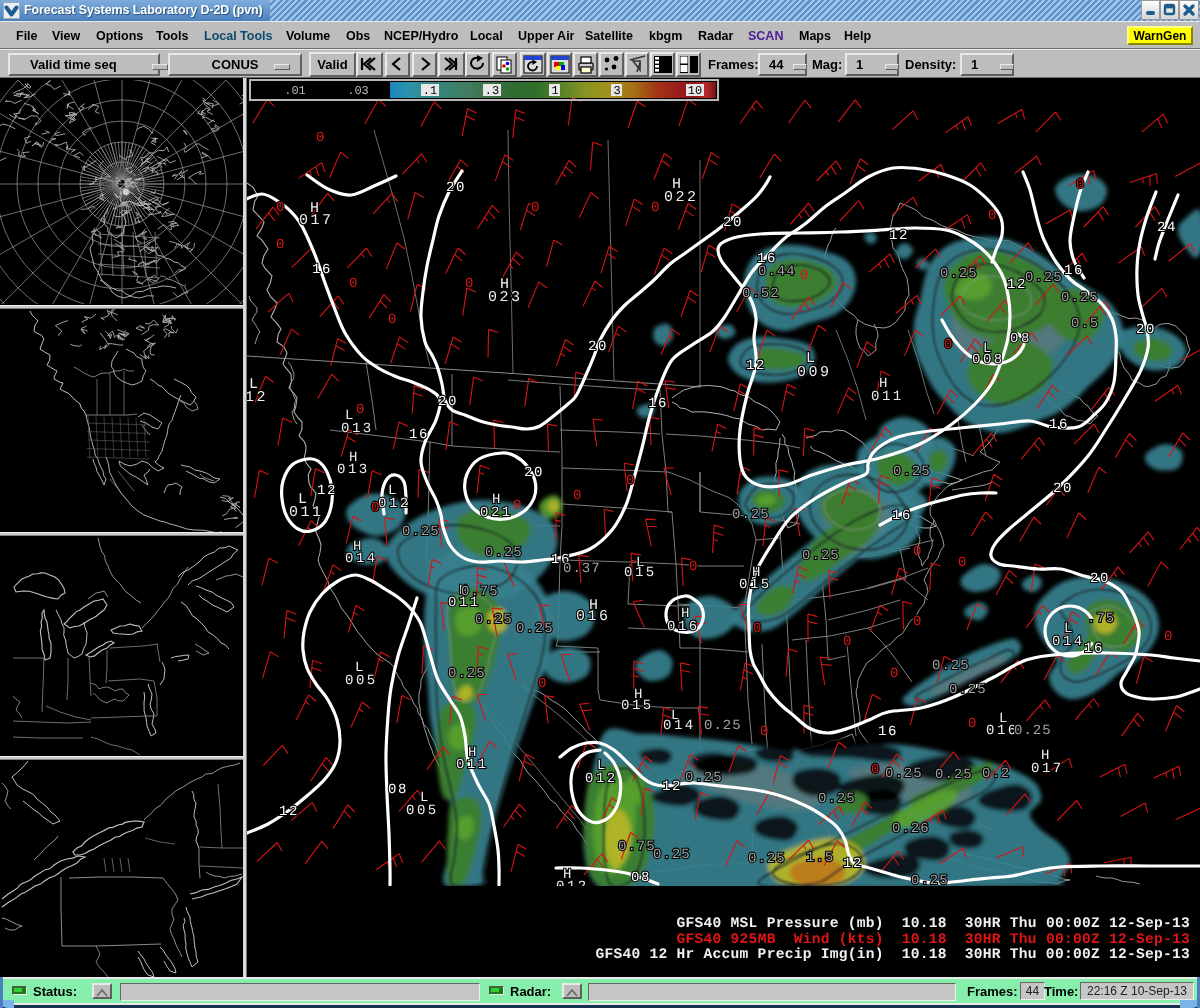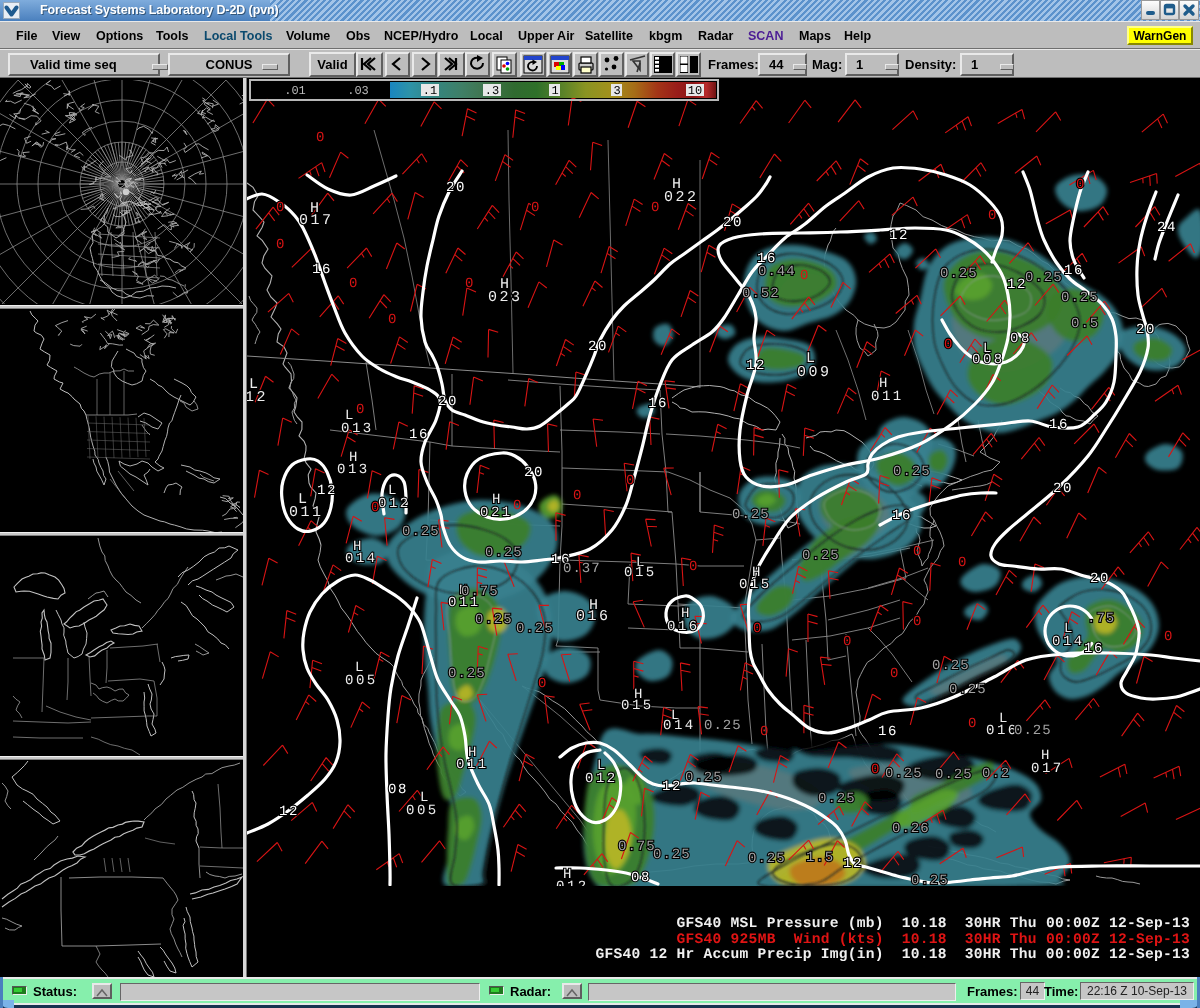--- a/index.html
+++ b/index.html
@@ -14,21 +14,21 @@
  border-top:2px solid #e9e9e9;box-sizing:border-box}
 .sep{position:absolute;left:0;width:243px;height:4px;background:#c9c9c9;border-top:1px solid #efefef;border-bottom:1px solid #808080;box-sizing:border-box}
 </style></head>
 <body>
 <div class="titlebar">
     <div class="titlesolid"></div>
 <div style="position:absolute;left:3px;top:2px;width:17px;height:17px;background:#e8eef5;border:1px solid #9ab;box-sizing:border-box">
 <svg width="15" height="15">
         <path d="M2.5,4.5 L7.5,11.5 L12.5,4.5" stroke="#1e5a8e" stroke-width="4" fill="none" stroke-linecap="round" stroke-linejoin="round"></path>
       </svg></div>
-<span style="position:absolute;left:40px;top:3px;font:bold 12.5px 'Liberation Sans',sans-serif;letter-spacing:-0.1px;color:#fff;text-shadow:1px 1px 0 #33567a">Forecast Systems Laboratory D-2D (pvn)</span>
+<span style="position:absolute;left:24px;top:3px;font:bold 12.5px 'Liberation Sans',sans-serif;letter-spacing:-0.1px;color:#fff;text-shadow:1px 1px 0 #33567a">Forecast Systems Laboratory D-2D (pvn)</span>
 <div style="position:absolute;left:1141px;top:0px;width:19px;height:20px;background:linear-gradient(#fdfdfd,#d5d5d5);border:1px solid #999;box-sizing:border-box"><svg width="17" height="18">
         <rect x="4" y="10" width="9" height="4" rx="2" fill="#1f5c8b"></rect>
       </svg></div>
 <div style="position:absolute;left:1160px;top:0px;width:19px;height:20px;background:linear-gradient(#fdfdfd,#d5d5d5);border:1px solid #999;box-sizing:border-box"><svg width="17" height="18">
         <rect x="4" y="4" width="9" height="9" rx="1.5" fill="none" stroke="#1f5c8b" stroke-width="2.4"></rect>
         <rect x="4" y="4" width="9" height="3.4" fill="#1f5c8b"></rect>
       </svg></div>
 <div style="position:absolute;left:1179px;top:0px;width:20px;height:20px;background:linear-gradient(#fdfdfd,#d5d5d5);border:1px solid #999;box-sizing:border-box"><svg width="18" height="18">
         <path d="M5,5 L13,13 M13,5 L5,13" stroke="#1f5c8b" stroke-width="3.4" stroke-linecap="round"></path>
       </svg></div>
@@ -49,21 +49,21 @@
     <span style="position:absolute;left:698px;top:7px;font:bold 12.5px 'Liberation Sans',sans-serif;color:#000">Radar</span>
     <span style="position:absolute;left:748px;top:7px;font:bold 12.5px 'Liberation Sans',sans-serif;color:#4c1d95">SCAN</span>
     <span style="position:absolute;left:799px;top:7px;font:bold 12.5px 'Liberation Sans',sans-serif;color:#000">Maps</span>
     <span style="position:absolute;left:844px;top:7px;font:bold 12.5px 'Liberation Sans',sans-serif;color:#000">Help</span>
 <div style="position:absolute;left:1127px;top:4px;width:66px;height:19px;background:#ffff00;border-top:2px solid #ffff88;border-left:2px solid #ffff88;border-bottom:2px solid #888800;border-right:2px solid #888800;box-sizing:border-box;display:flex;align-items:center;justify-content:center;font:bold 12px 'Liberation Sans',sans-serif">WarnGen</div>
 </div>
 <div class="toolbar"></div>
 <div style="position:absolute;left:8px;top:53px;width:152px;height:23px;background:#bdbdbd;border-top:2px solid #e9e9e9;border-left:2px solid #e9e9e9;border-bottom:2px solid #5f5f5f;border-right:2px solid #5f5f5f;box-sizing:border-box;">
     <div style="position:relative;width:100%;height:100%;display:flex;align-items:center;justify-content:flex-start;padding-left:20px;font:bold 13px 'Liberation Sans',sans-serif;color:#000">Valid time seq<div style="position:absolute;right:10px;top:9px;width:16px;height:6px;background:#bdbdbd;border-top:1.5px solid #e9e9e9;border-left:1.5px solid #e9e9e9;border-bottom:1.5px solid #5f5f5f;border-right:1.5px solid #5f5f5f;box-sizing:border-box"></div></div>
   </div>
-<div style="position:absolute;left:168px;top:53px;width:122px;height:23px;background:#bdbdbd;border-top:2px solid #e9e9e9;border-left:2px solid #e9e9e9;border-bottom:2px solid #5f5f5f;border-right:2px solid #5f5f5f;box-sizing:border-box;">
+<div style="position:absolute;left:168px;top:53px;width:134px;height:23px;background:#bdbdbd;border-top:2px solid #e9e9e9;border-left:2px solid #e9e9e9;border-bottom:2px solid #5f5f5f;border-right:2px solid #5f5f5f;box-sizing:border-box;">
     <div style="position:relative;width:100%;height:100%;display:flex;align-items:center;justify-content:center;font:bold 13px 'Liberation Sans',sans-serif;color:#000">CONUS<div style="position:absolute;right:10px;top:9px;width:16px;height:6px;background:#bdbdbd;border-top:1.5px solid #e9e9e9;border-left:1.5px solid #e9e9e9;border-bottom:1.5px solid #5f5f5f;border-right:1.5px solid #5f5f5f;box-sizing:border-box"></div></div>
   </div>
 <div style="position:absolute;left:309px;top:52px;width:47px;height:25px;background:#bdbdbd;border-top:2px solid #e9e9e9;border-left:2px solid #e9e9e9;border-bottom:2px solid #5f5f5f;border-right:2px solid #5f5f5f;box-sizing:border-box;">
     <div style="width:100%;height:100%;display:flex;align-items:center;justify-content:center;font:bold 13px Liberation Sans,sans-serif">Valid</div>
   </div>
 <div style="position:absolute;left:356px;top:52px;width:27px;height:25px;background:#bdbdbd;border-top:2px solid #e9e9e9;border-left:2px solid #e9e9e9;border-bottom:2px solid #5f5f5f;border-right:2px solid #5f5f5f;box-sizing:border-box;">
     <svg width="23" height="21" viewBox="0 0 23 21" style="display:block">
       <path d="M4,4 L4,16 M13,4 L6,10 L13,16 M13,4" stroke="#000" stroke-width="2.2" fill="none"></path>
       <path d="M17,4 L10,10 L17,16" stroke="#000" stroke-width="2.2" fill="none"></path>
     </svg>

